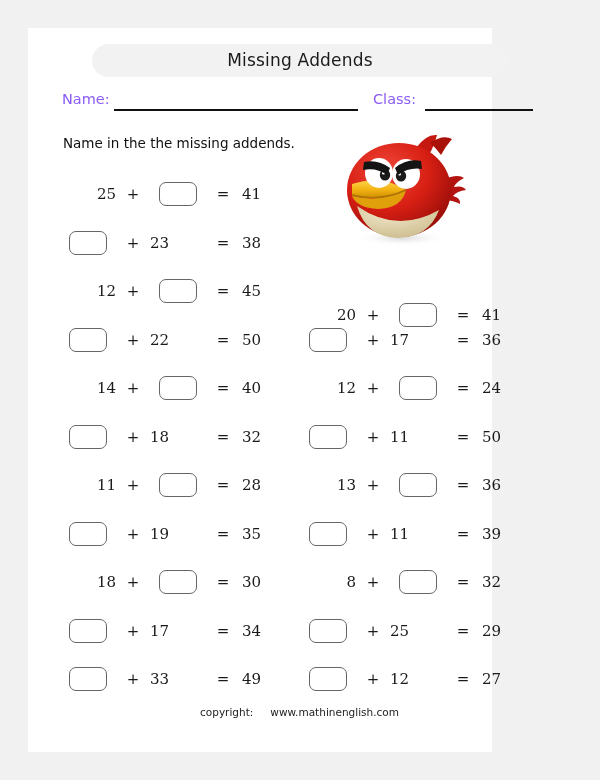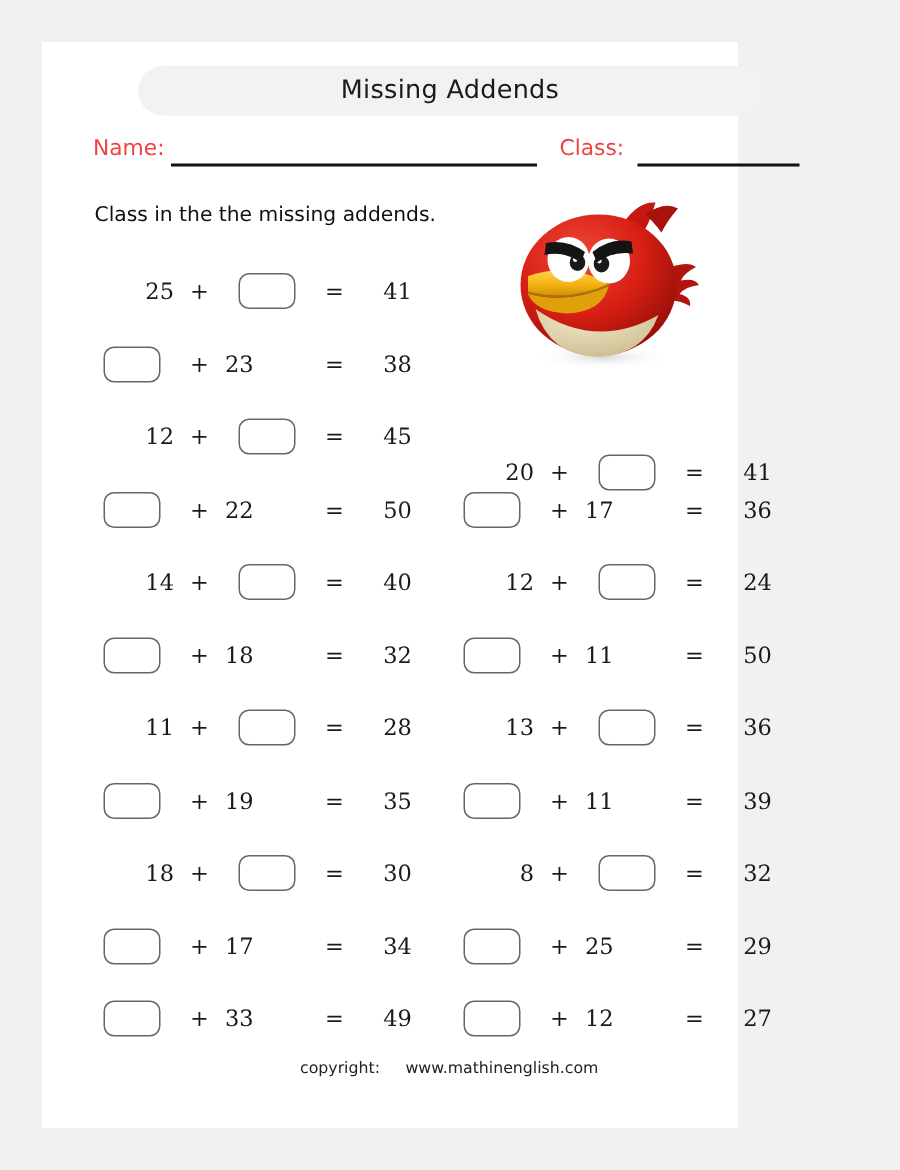--- a/index.html
+++ b/index.html
@@ -53,21 +53,21 @@
     position: absolute;
     left: 0;
     top: 61px;
     width: 543px;
     height: 24px;
   }
   .field-label {
     position: absolute;
     font-family: "DejaVu Sans", sans-serif;
     font-size: 14.5px;
-    color: #ef4444;
+    color: #8b5cf6;
     white-space: nowrap;
   }
   .field-rule {
     position: absolute;
     border-bottom: 2px solid #111111;
     height: 0;
   }
   #name-label  { left: 34px;  top: 2px; }
   #name-rule   { left: 86px;  top: 20px; width: 244px; }
   #class-label { left: 345px; top: 2px; }
@@ -115,21 +115,21 @@
     height: 30px;
     line-height: 30px;
     font-family: "DejaVu Serif", serif;
     font-size: 15px;
     color: #1a1a1a;
   }
   .operand-a { left: 0;    width: 56px; text-align: right; }
   .op-plus   { left: 64px; width: 18px; text-align: center; }
   .operand-b { left: 90px; width: 56px; text-align: left; }
   .op-equals { left: 154px; width: 18px; text-align: center; }
-  .result    { left: 182px; width: 46px; text-align: center; }
+  .result    { left: 182px; width: 46px; }
 
   .answer-box {
     position: absolute;
     top: 3px;
     width: 38px;
     height: 24px;
     box-sizing: border-box;
     border: 1px solid #666666;
     border-radius: 7px;
     background: #ffffff;
@@ -159,21 +159,21 @@
     <div id="title-text">Missing Addends</div>
   </div>
 
   <div id="name-class-row">
     <span class="field-label" id="name-label">Name:</span>
     <span class="field-rule" id="name-rule"></span>
     <span class="field-label" id="class-label">Class:</span>
     <span class="field-rule" id="class-rule"></span>
   </div>
 
-  <div id="instruction-text">Class in the the missing addends.</div>
+  <div id="instruction-text">Name in the the missing addends.</div>
 
   <div id="angry-bird-image">
     <svg width="148" height="118" viewBox="0 0 148 118" xmlns="http://www.w3.org/2000/svg">
       <defs>
         <radialGradient id="bodyGrad" cx="38%" cy="30%" r="78%">
           <stop offset="0%" stop-color="#f0483a"></stop>
           <stop offset="52%" stop-color="#d81f14"></stop>
           <stop offset="100%" stop-color="#8f0c07"></stop>
         </radialGradient>
         <radialGradient id="bellyGrad" cx="40%" cy="25%" r="85%">

